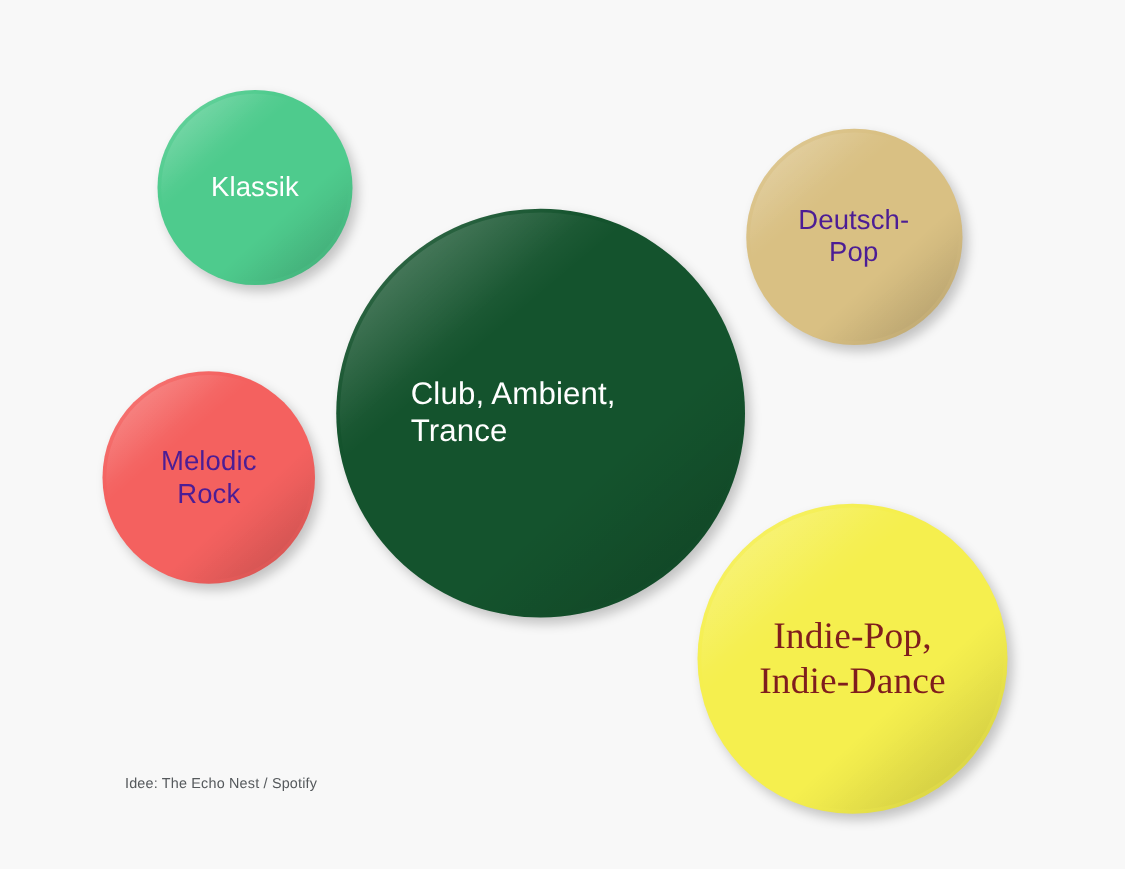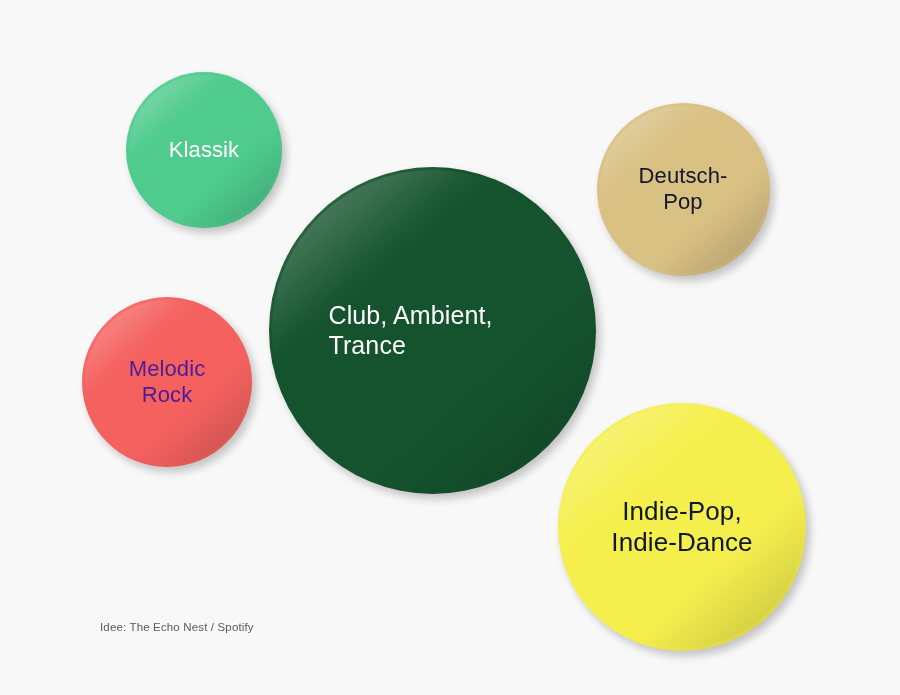--- a/index.html
+++ b/index.html
@@ -99,28 +99,28 @@
 Rock</span>
   </div>
 
   <div class="bubble align-left" style="width: 327px; height: 327px; left: 268.5px; top: 166.5px; background: #14532d; color: rgb(255, 255, 255); font-size: 25px; box-shadow: rgba(0, 0, 0, 0.22) 4px 5px 9px; padding-left: 60px; padding-right: 20px;">
     <span class="rim outer"></span>
     <span class="rim inner"></span>
     <span class="label">Club, Ambient,
 Trance</span>
   </div>
 
-  <div class="bubble" style="width: 173px; height: 173px; left: 596.5px; top: 102.5px; background: rgb(217, 192, 131); color: #0f172a; font-size: 22px; box-shadow: rgba(0, 0, 0, 0.22) 4px 5px 9px;">
+  <div class="bubble" style="width: 173px; height: 173px; left: 596.5px; top: 102.5px; background: rgb(217, 192, 131); color: #4c1d95; font-size: 22px; box-shadow: rgba(0, 0, 0, 0.22) 4px 5px 9px;">
     <span class="rim outer"></span>
     <span class="rim inner"></span>
     <span class="label">Deutsch-
 Pop</span>
   </div>
 
-  <div class="bubble" style="width: 248px; height: 248px; left: 558px; top: 403px; background: rgb(245, 239, 78); color: #0f172a; font-size: 26px; box-shadow: rgba(0, 0, 0, 0.22) 4px 5px 9px;">
+  <div class="bubble" style="width: 248px; height: 248px; left: 558px; top: 403px; background: rgb(245, 239, 78); color: #7f1d1d; font-size: 30px; box-shadow: rgba(0, 0, 0, 0.22) 4px 5px 9px; font-family: Liberation Serif, serif;">
     <span class="rim outer"></span>
     <span class="rim inner"></span>
     <span class="label">Indie-Pop,
 Indie-Dance</span>
   </div>
 
   <div id="caption" style="left: 100px; top: 621px;">Idee: The Echo Nest / Spotify</div>
 
 </div>
 

